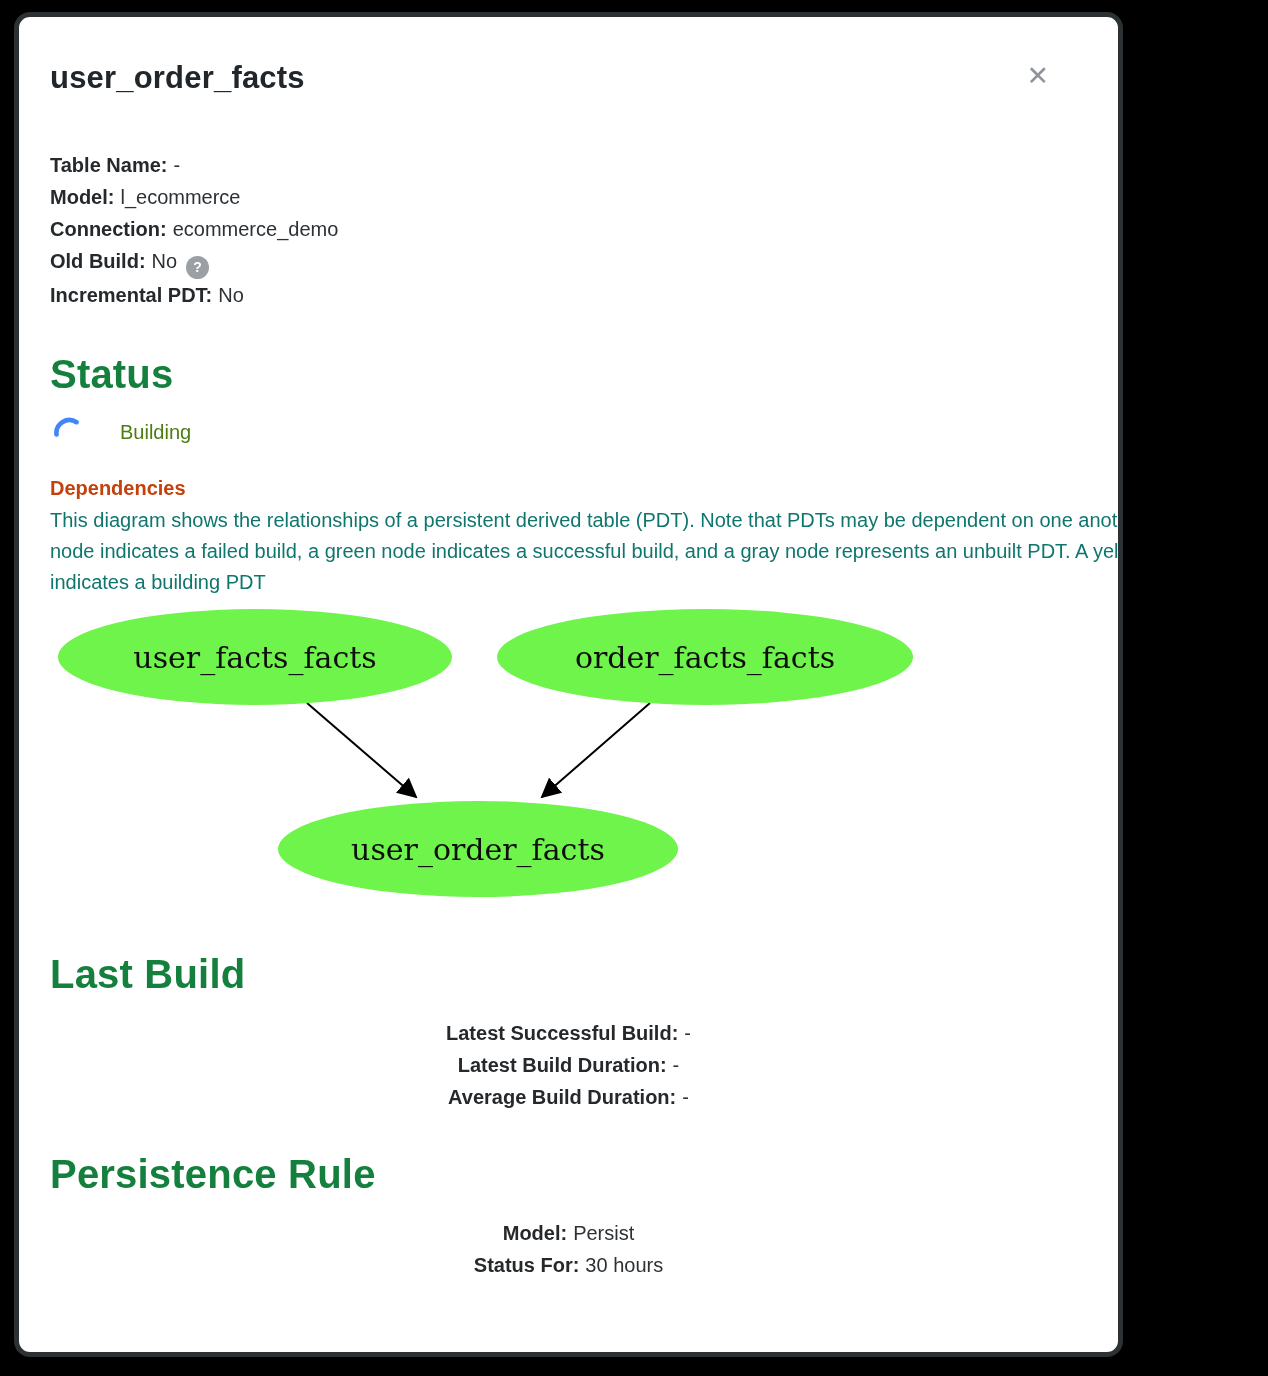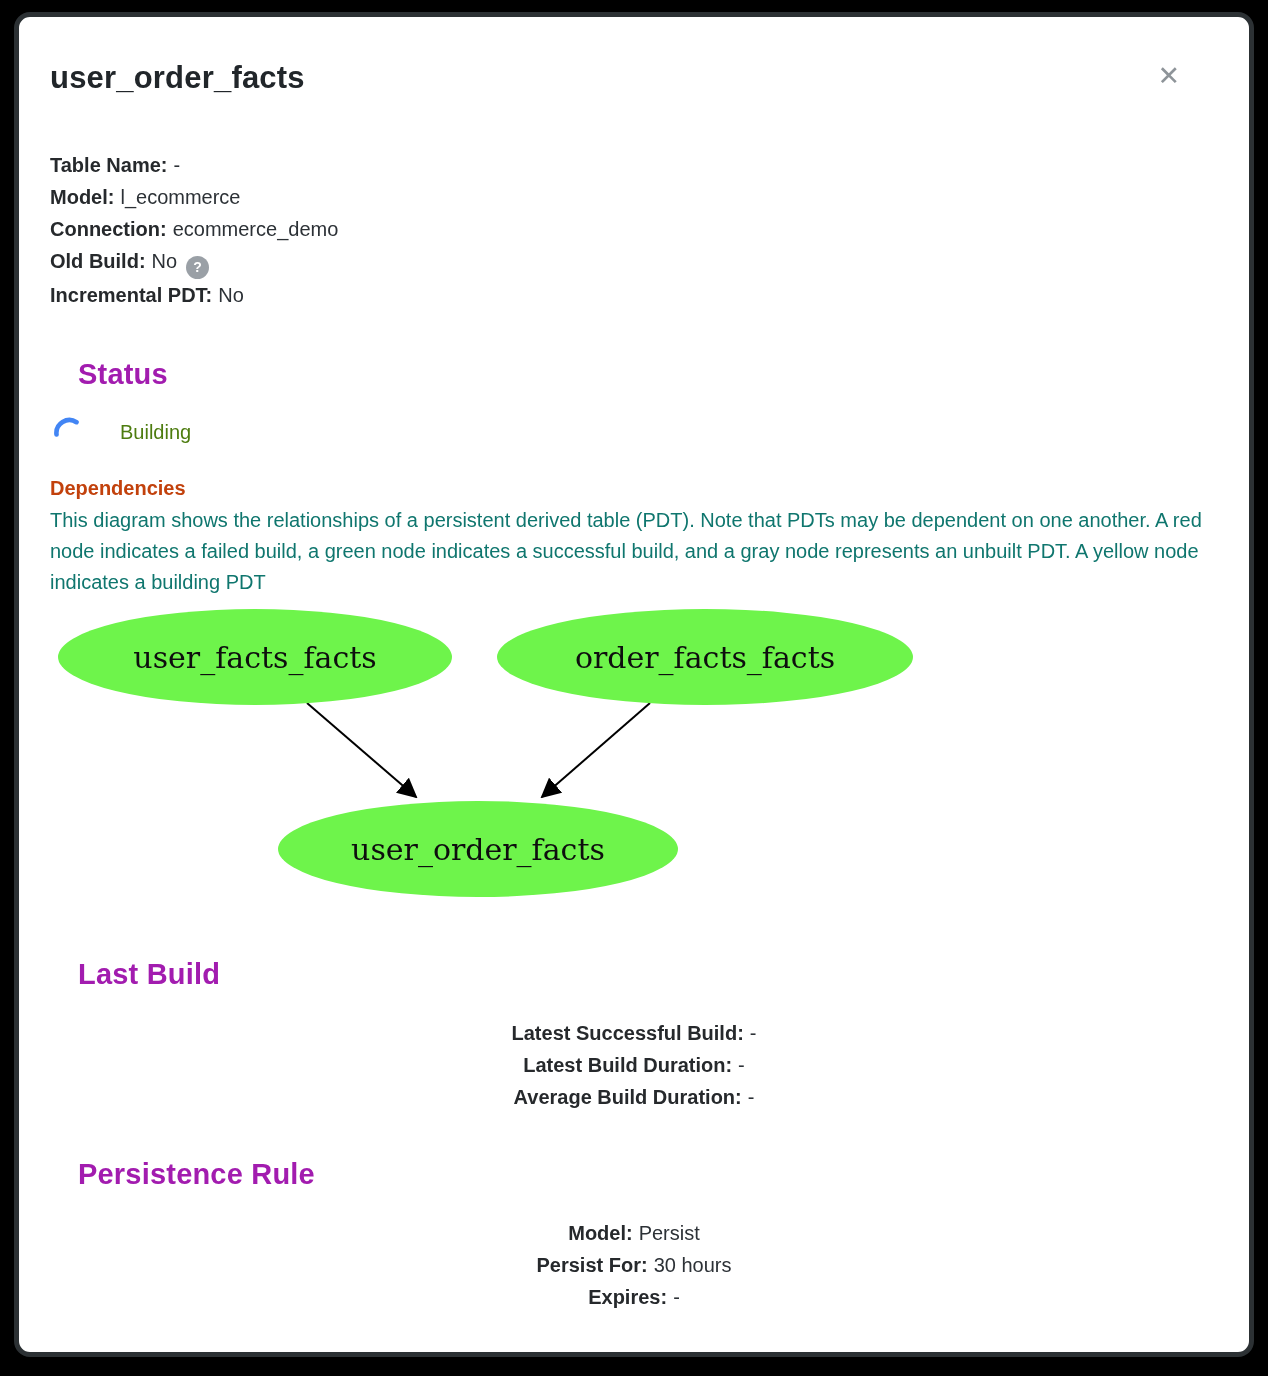--- a/index.html
+++ b/index.html
@@ -5,21 +5,21 @@
   html,body{margin:0;padding:0;}
   body{
     width:1268px;height:1376px;
     background:#000;
     font-family:"Liberation Sans", sans-serif;
     position:relative;
     overflow:hidden;
   }
   .panel{
     position:absolute;left:14px;top:12px;
-    width:1240px;height:1345px;
+    width:1109px;height:1345px;
     box-sizing:border-box;
     background:#fff;
     border:5px solid #2c3134;
     border-radius:16px;
     padding:40px 31px 0 31px;
     color:#24292d;
     overflow:hidden;
   }
   .header-row{
     display:flex;justify-content:space-between;align-items:flex-start;
@@ -40,23 +40,22 @@
   .kv .v{font-weight:400;color:#2c3136;}
   .help-badge{
     display:inline-flex;align-items:center;justify-content:center;
     width:23px;height:23px;border-radius:50%;
     background:#9aa0a6;color:#fff;
     font-size:14px;font-weight:700;
     margin-left:9px;vertical-align:-4px;
     cursor:pointer;
   }
   .section-heading{
-    font-size:29px;font-weight:600;line-height:42px;color:#a21caf;
+    font-size:40px;font-weight:600;line-height:42px;color:#15803d;
     letter-spacing:.2px;
-    margin-left:28px;
   }
   .status-heading{margin-top:42px;}
   .status-row{
     margin-top:20px;display:flex;align-items:center;height:36px;
   }
   .spinner{width:34px;height:34px;margin-left:2px;}
   .status-text{font-size:20px;color:#4d7c0f;margin-left:34px;}
   .deps-heading{
     margin-top:24px;font-size:20px;font-weight:700;line-height:26px;color:#c2410c;
   }
@@ -147,20 +146,17 @@
     </div>
   </div>
 
   <div class="section-heading persist-heading">Persistence Rule</div>
 
   <div class="rows-block">
     <div class="kv">
       <span class="k">Model:</span><span class="v">Persist</span>
     </div>
     <div class="kv">
-      <span class="k">Persist For:</span><span class="v">30 hours</span>
-    </div>
-    <div class="kv">
-      <span class="k">Expires:</span><span class="v">-</span>
+      <span class="k">Status For:</span><span class="v">30 hours</span>
     </div>
   </div>
 
 </div>
 
 </body></html>

